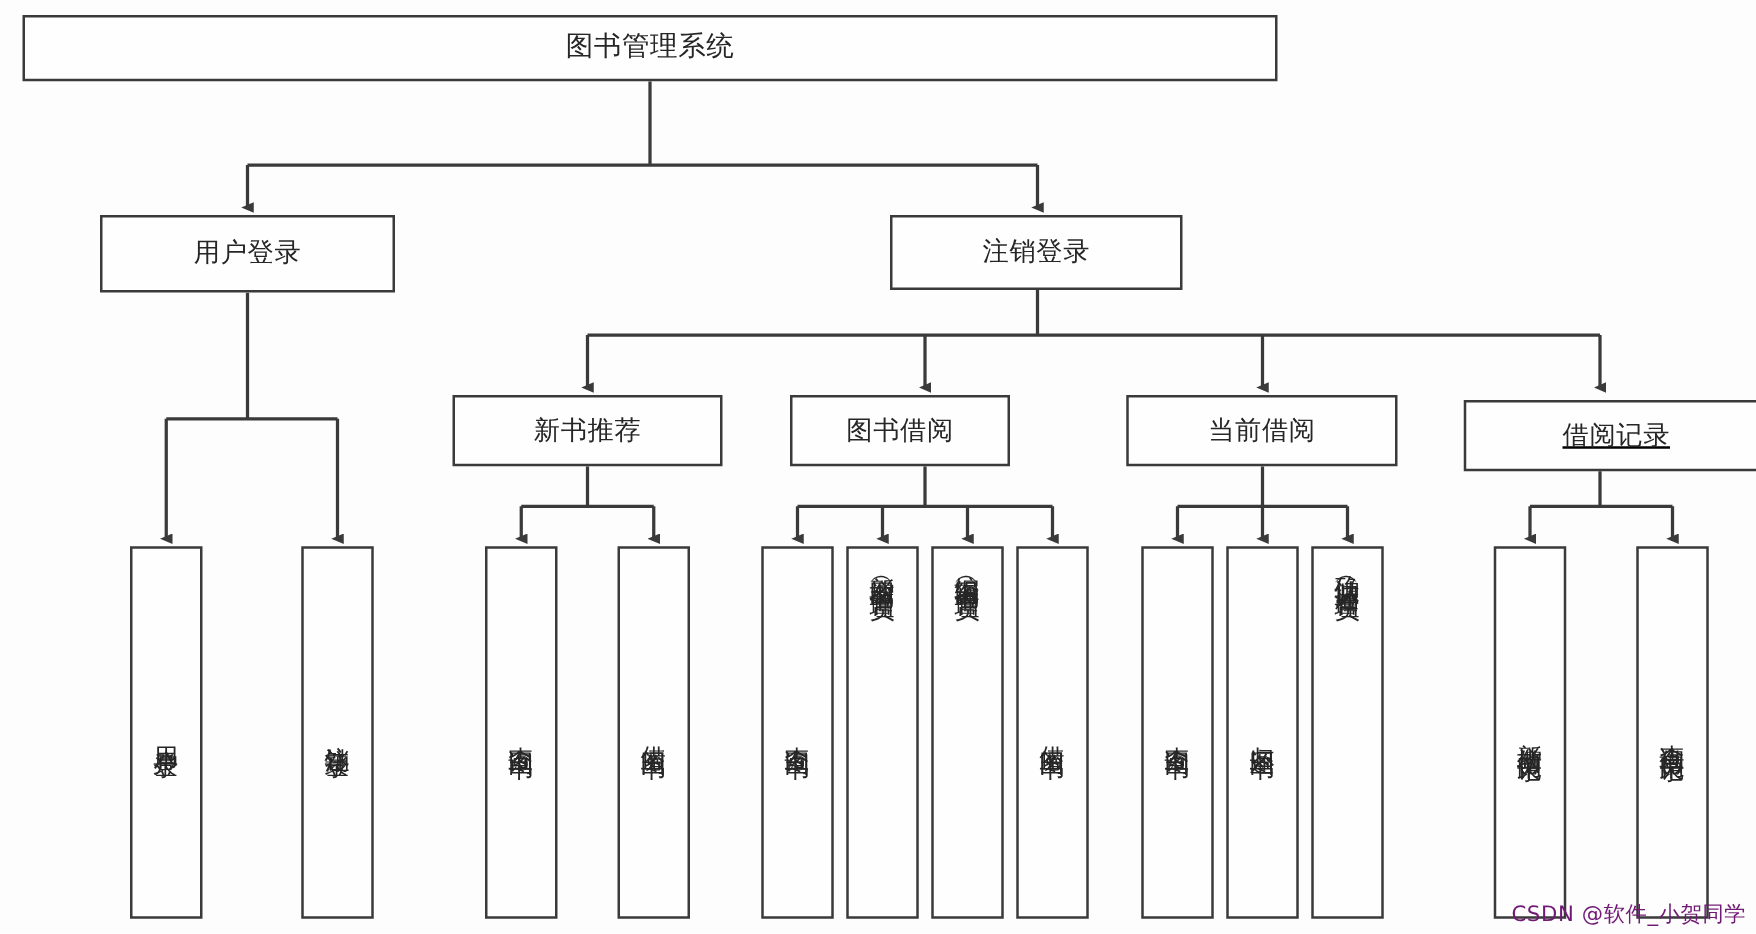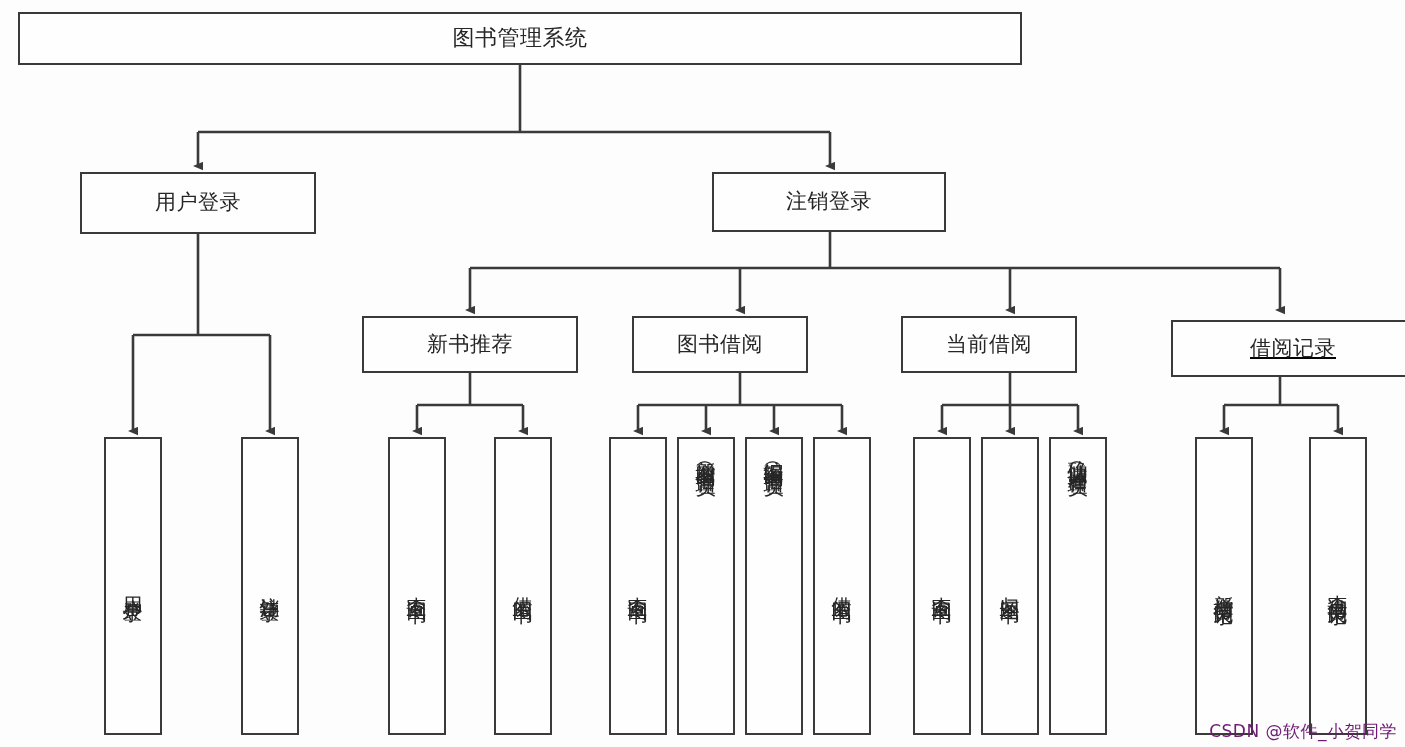--- a/index.html
+++ b/index.html
@@ -141,21 +141,21 @@
   </div>
 
   <div class="node level3" style="left:362px; top:316px; width:216px; height:57px;">
     <span class="node-label">新书推荐</span>
   </div>
 
   <div class="node level3" style="left:632px; top:316px; width:176px; height:57px;">
     <span class="node-label">图书借阅</span>
   </div>
 
-  <div class="node level3" style="left:901px; top:316px; width:176px; height:57px;">
+  <div class="node level3" style="left:901px; top:316px; width:217px; height:57px;">
     <span class="node-label">当前借阅</span>
   </div>
 
   <div class="node level3" style="left:1171px; top:320px; width:244px; height:57px;text-decoration:underline;">
     <span class="node-label">借阅记录</span>
   </div>
 
   <div class="node leaf centered" style="left:104px; top:437px; width:58px; height:298px;">
     <span class="node-label">用户登录</span>
   </div>

